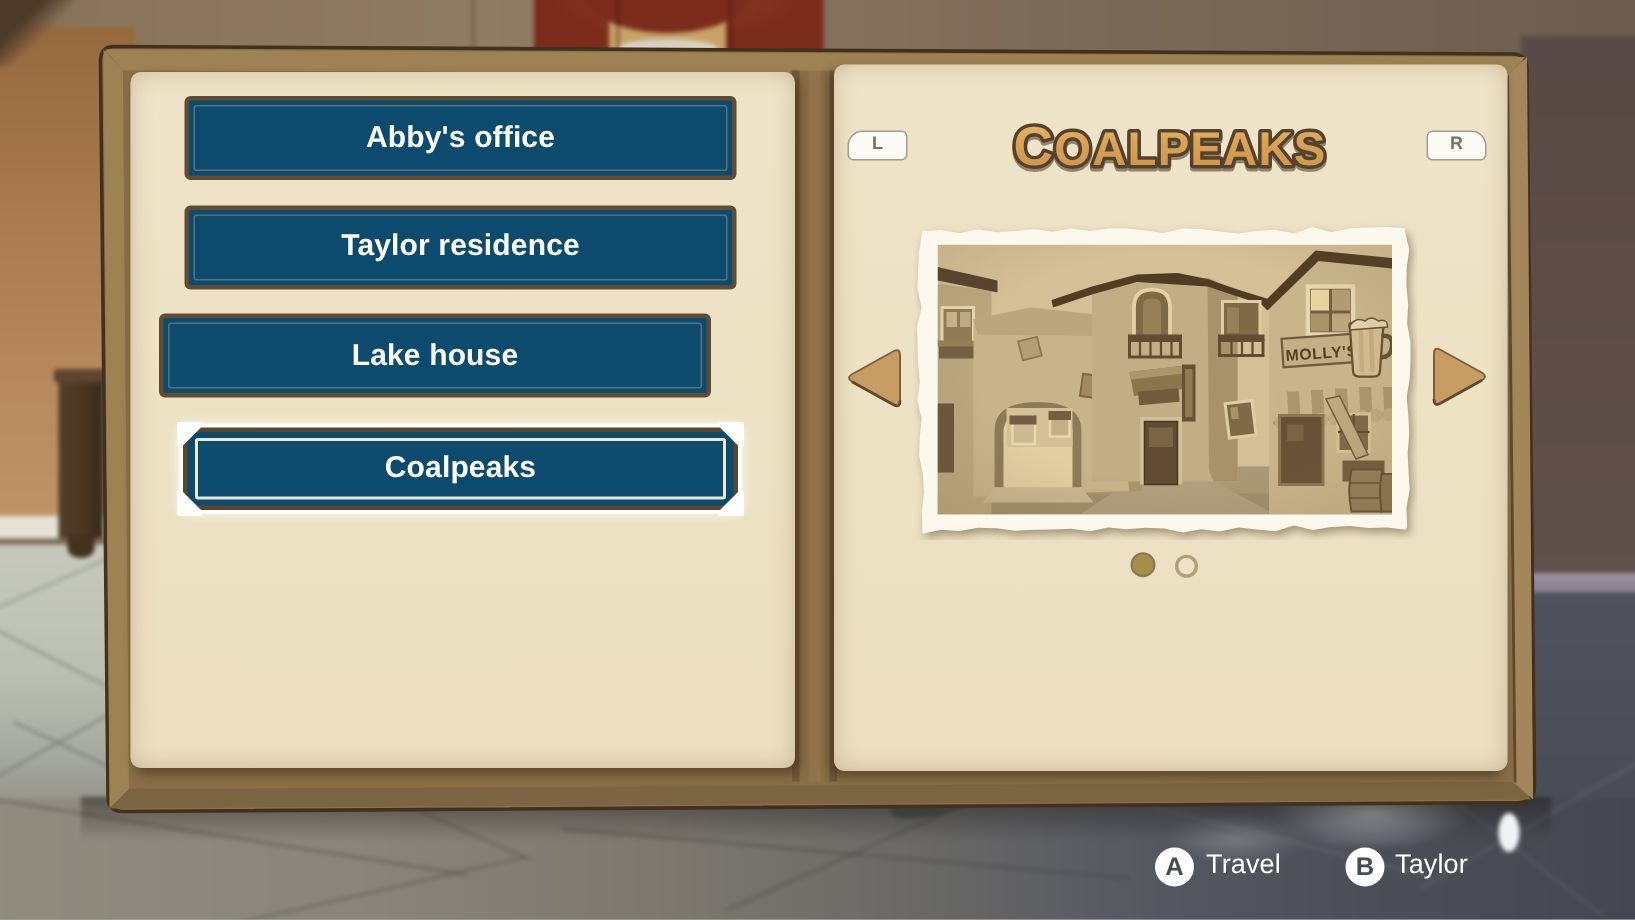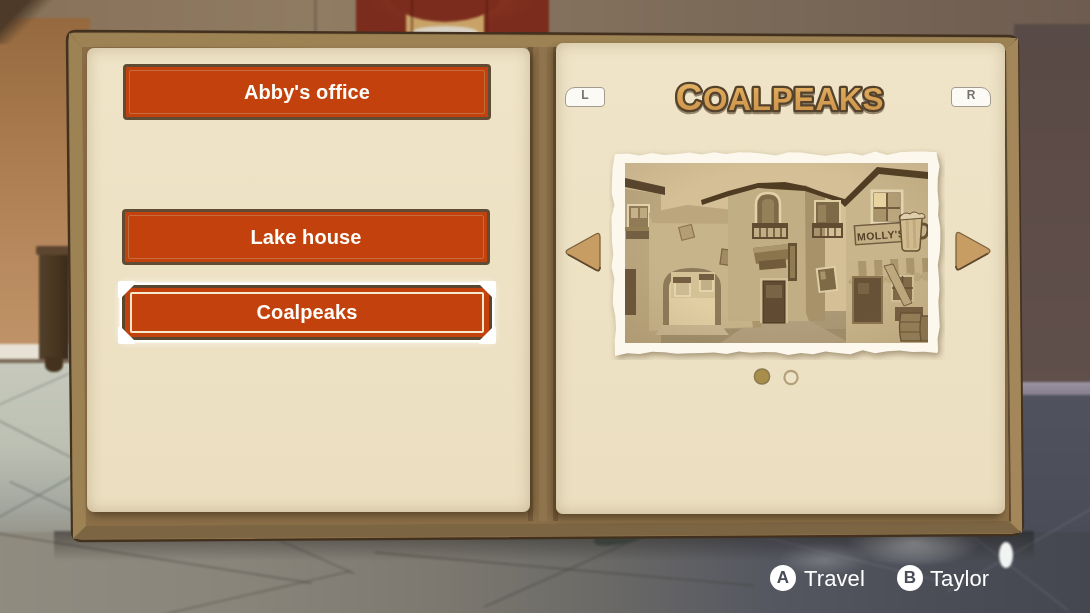--- a/index.html
+++ b/index.html
@@ -1,34 +1,34 @@
 <!DOCTYPE html>
 <html><head>
 <meta charset="utf-8">
 <style>
   html,body{margin:0;padding:0}
   #stage{position:relative;width:1090px;height:613px;overflow:hidden;
     font-family:"Liberation Sans",sans-serif;background:#7b6a58}
   .abs{position:absolute}
-  .btn{width:368px;height:56px;background:#c2410c;border:3px solid #604c34;border-radius:4px;
+  .btn{width:368px;height:56px;background:#0c4a6e;border:3px solid #604c34;border-radius:4px;
     display:flex;align-items:center;justify-content:center;box-sizing:border-box}
   .btn span{color:#fdfdfa;font-size:20px;font-weight:bold;letter-spacing:.1px}
   .btn::after{content:"";position:absolute;left:3px;top:3px;right:3px;bottom:3px;
     border:1px solid rgba(206,182,142,.38);border-radius:2px}
   .sel{width:370px;height:55px;border-color:#5a462e;
     box-shadow:0 0 0 2.5px rgba(255,255,255,.97), 0 0 7px 3px rgba(255,255,255,.75)}
   .sel::after{border:2px solid rgba(250,240,214,.95);left:5px;top:4px;right:5px;bottom:4px}
   .ck{position:absolute;display:block;width:17px;height:17px;background:#fff;
     clip-path:path('M2,0 L15,0 Q19,0 16,4 Q8,12 4,16 Q0,19 0,15 L0,2 Q0,0 2,0 Z');
     filter:drop-shadow(0 0 3px rgba(255,255,255,.95))}
   .tab{width:40px;height:20px;background:#fbfaf5;border:1.5px solid #a19b90;box-sizing:border-box;
     color:#76726a;font-size:12px;font-weight:bold;text-align:center;line-height:14px}
   .hudbtn{width:26px;height:26px;border-radius:50%;background:#fff;color:#474c57;
     font-weight:bold;font-size:17px;text-align:center;line-height:26px}
-  .hudtxt{color:#fff;font-size:22px;letter-spacing:.1px}
+  .hudtxt{color:#fff;font-size:18px;letter-spacing:.1px}
 </style>
 </head>
 <body>
 <div id="stage">
 
   <div id="bg" class="abs" style="left:-6px;top:-6px;width:1102px;height:625px;filter:blur(1.3px)">
 
     <div class="abs" style="left:0;top:0;width:1102px;height:52px;background:linear-gradient(90deg,#887259 0%,#907c63 30%,#7e6c5a 62%,#6d5c50 100%)"></div>
 
     <div class="abs" style="left:320px;top:0;width:3px;height:46px;background:rgba(60,45,35,.25)"></div>
@@ -107,21 +107,24 @@
     <rect x="539" y="47" width="8" height="474" fill="rgba(255,240,210,.05)"></rect>
   </svg>
 
   <div class="abs" style="left:87px;top:48px;width:443px;height:464px;background:linear-gradient(180deg,#efe4c8,#ebdfc0);border-radius:7px;box-shadow:inset 0 0 15px rgba(120,90,50,.30), 3px 4px 7px rgba(40,28,12,.45)"></div>
 
   <div class="abs" style="left:556px;top:43px;width:449px;height:471px;background:linear-gradient(180deg,#efe4c8,#ebdfc0);border-radius:7px;box-shadow:inset 0 0 15px rgba(120,90,50,.30), -3px 4px 7px rgba(40,28,12,.45)"></div>
 
   <div class="abs btn" style="left:123px;top:64px">
       <span>Abby's office</span>
     </div>
-  <div class="abs btn" style="left:122px;top:209px">
+  <div class="abs btn" style="left:123px;top:136.5px">
+      <span>Taylor residence</span>
+    </div>
+  <div class="abs btn" style="left:106px;top:209px">
       <span>Lake house</span>
     </div>
 
   <div class="abs btn sel" style="left:122px;top:285px">
       <span>Coalpeaks</span>
     <i class="ck" style="left:-7px;top:-7px;transform:rotate(0deg)"></i>
     <i class="ck" style="right:-7px;top:-7px;transform:rotate(90deg)"></i>
     <i class="ck" style="right:-7px;bottom:-7px;transform:rotate(180deg)"></i>
     <i class="ck" style="left:-7px;bottom:-7px;transform:rotate(270deg)"></i>
   </div>

